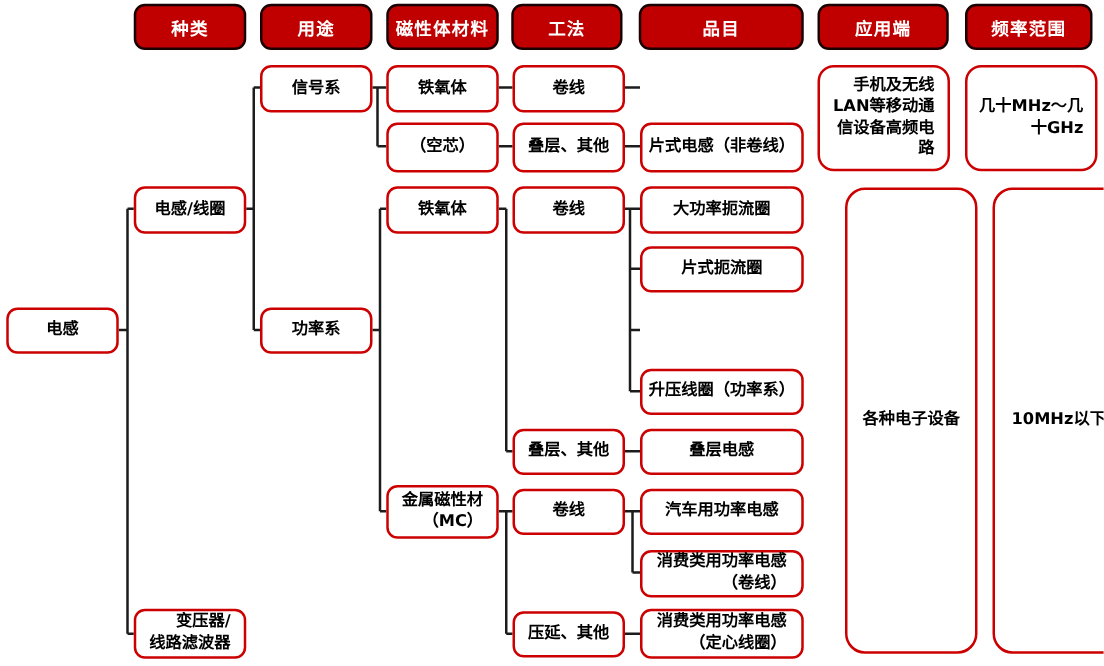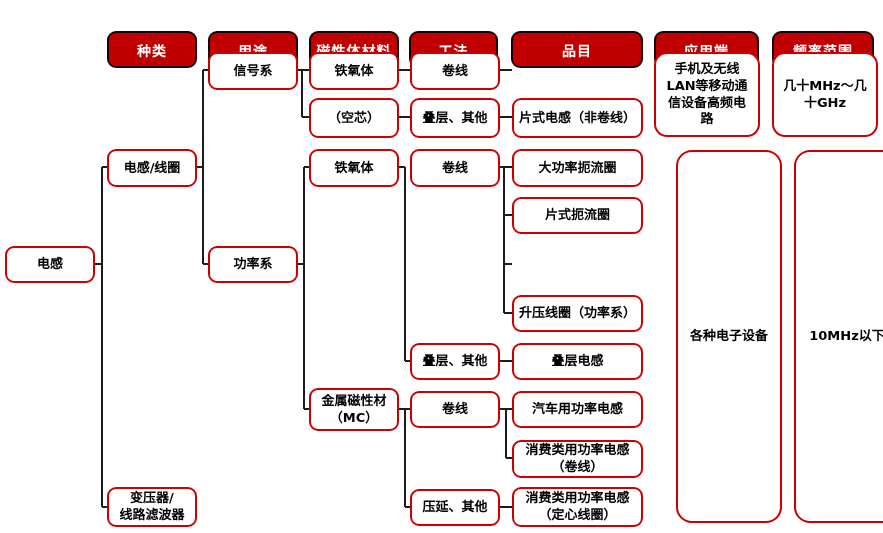--- a/index.html
+++ b/index.html
@@ -25,33 +25,32 @@
     background:var(--header-fill);
     border:2px solid var(--header-border);
     border-radius:9px;
     color:var(--header-text);
     font-weight:bold;
     font-size:14px;
     display:flex;align-items:center;justify-content:center;
     text-align:center;
     box-sizing:border-box;
     letter-spacing:1px;
-    margin-top:28px;
   }
   .node{
     position:absolute;
     background:var(--node-fill);
     border:2px solid var(--node-border);
     border-radius:9px;
     color:var(--text);
     font-weight:bold;
     font-size:13px;
     line-height:1.3;
     display:flex;align-items:center;justify-content:center;
-    text-align:center;
+    text-align:right;
     box-sizing:border-box;
     white-space:pre-line;
     padding:1px 2px;
   }
   .node.tall{border-radius:16px;margin-left:22px;}
   .node.r1tall{border-radius:13px;}
   svg.wires{position:absolute;left:0;top:0;pointer-events:none;}
 </style>
 </head>
 <body>

